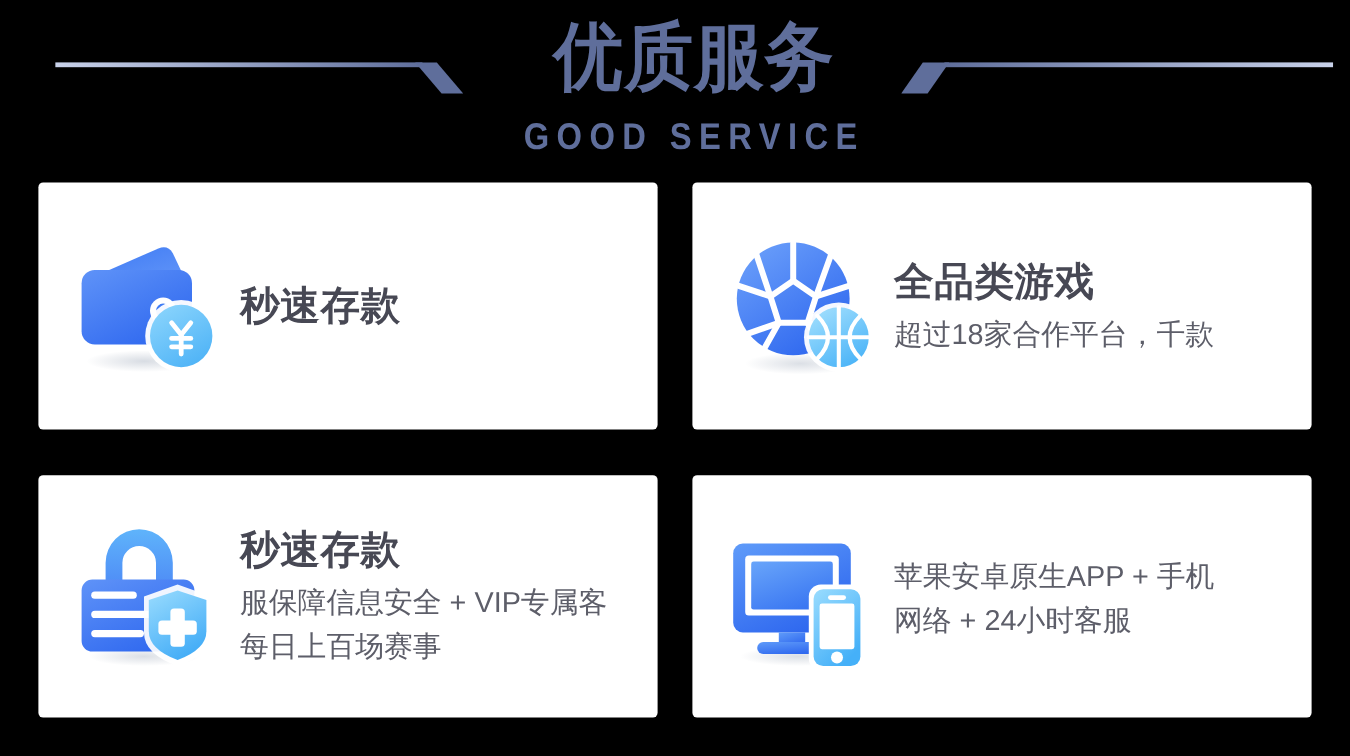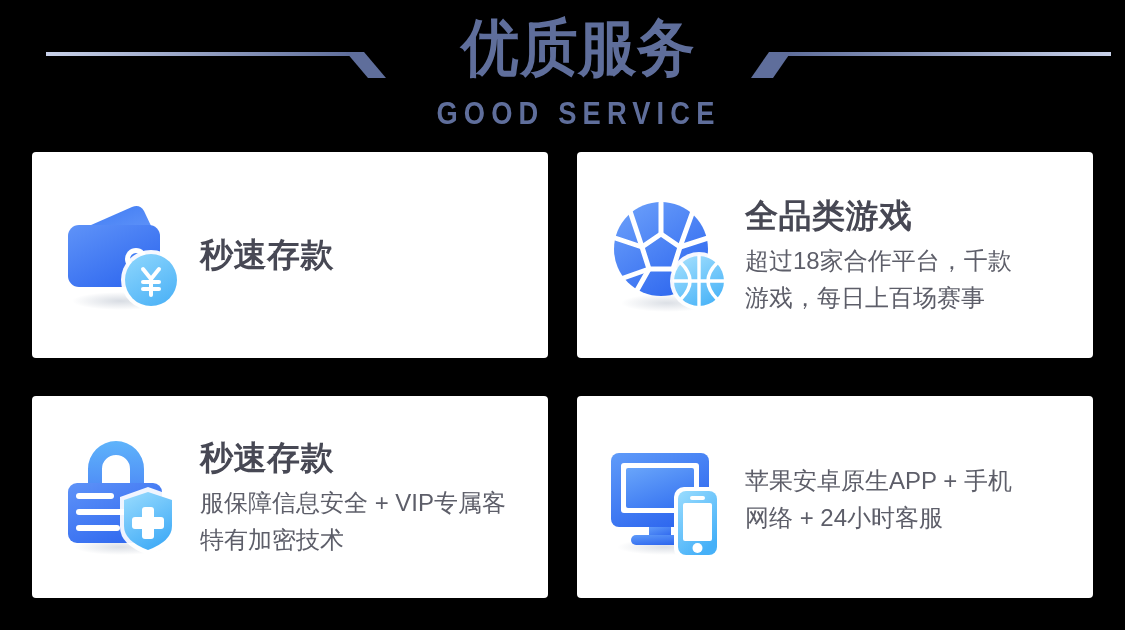--- a/index.html
+++ b/index.html
@@ -211,21 +211,20 @@
             <path d="M71 92 L121 92"></path>
             <path d="M78 74 Q96 92 78 110"></path>
             <path d="M114 74 Q96 92 114 110"></path>
           </g>
         </svg>
       </div>
       <div class="card-text">
         <div class="card-title">全品类游戏</div>
         <div class="card-sub">
           <span class="sub-line">超过18家合作平台，千款</span>
-          <span class="sub-line">游戏，每日上百场赛事</span>
         </div>
       </div>
     </div>
 
     <div class="card">
       <div class="card-icon">
         <svg viewBox="0 0 132 132" xmlns="http://www.w3.org/2000/svg">
           <defs>
             <linearGradient id="lockBody" x1="0" y1="0" x2="0.7" y2="1">
               <stop offset="0%" stop-color="#5f93f8"></stop>
@@ -257,21 +256,21 @@
           <g fill="#ffffff">
             <rect x="84" y="76" width="12" height="32" rx="3"></rect>
             <rect x="74" y="86" width="32" height="12" rx="3"></rect>
           </g>
         </svg>
       </div>
       <div class="card-text">
         <div class="card-title">秒速存款</div>
         <div class="card-sub">
           <span class="sub-line">服保障信息安全 + VIP专属客</span>
-          <span class="sub-line">特有加密技术</span>
+          <span class="sub-line">每日上百场赛事</span>
         </div>
       </div>
     </div>
 
     <div class="card">
       <div class="card-icon">
         <svg viewBox="0 0 132 132" xmlns="http://www.w3.org/2000/svg">
           <defs>
             <linearGradient id="monGrad" x1="0" y1="0" x2="0.6" y2="1">
               <stop offset="0%" stop-color="#5f9bf9"></stop>

